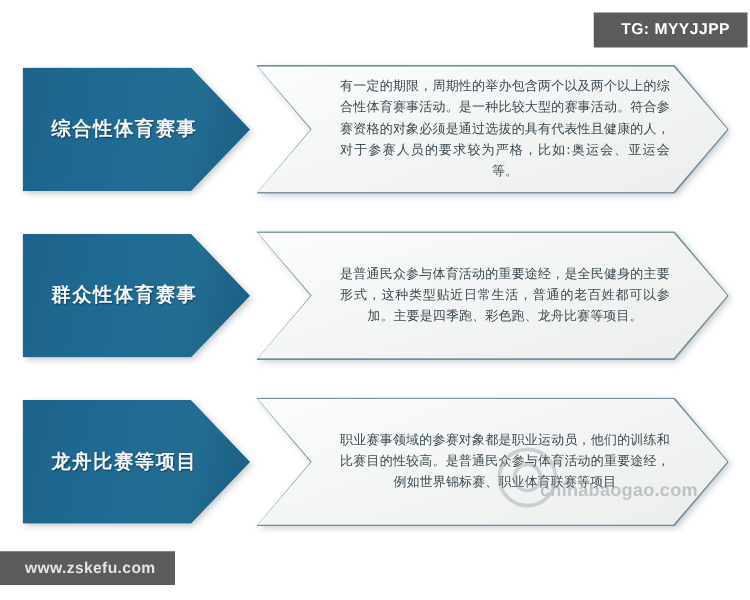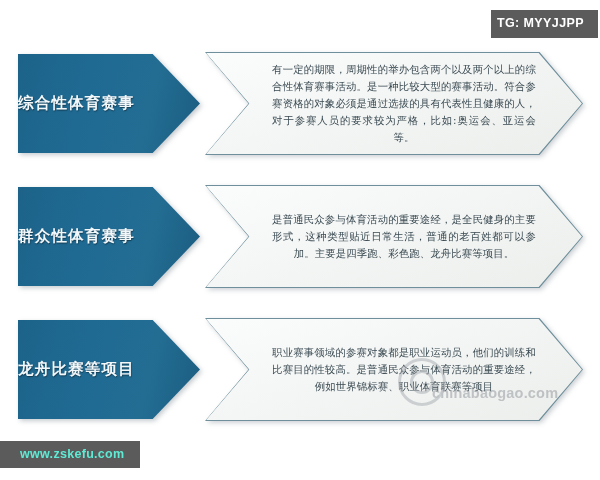--- a/index.html
+++ b/index.html
@@ -18,21 +18,21 @@
   
   .tg-badge {
     position: absolute;
     top: 10px;
     right: 2px;
     background: #5b5b5b;
     color: #ffffff;
     font-size: 12.5px;
     font-weight: bold;
     letter-spacing: 0.4px;
-    padding: 7px 14px 8px 6px;
+    padding: 7px 14px 8px 22px;
     line-height: 1;
   }
 
   
   .rows {
     position: absolute;
     top: 52px;
     left: 0;
     width: 600px;
   }
@@ -57,21 +57,21 @@
     background: linear-gradient(103deg, #1d6389 0%, #1f6a93 38%, #236d93 70%, #1b5c80 100%);
     -webkit-clip-path: polygon(0 0, 74% 0, 100% 50%, 74% 100%, 0 100%);
     clip-path: polygon(0 0, 74% 0, 100% 50%, 74% 100%, 0 100%);
     display: flex;
     align-items: center;
     box-sizing: border-box;
     padding-right: 42px;
   }
   .arrow-label {
     width: 100%;
-    text-align: left;
+    text-align: right;
     color: #f2f7fa;
     font-family: "DejaVu Sans", "Liberation Sans", sans-serif;
     font-size: 15.5px;
     font-weight: bold;
     letter-spacing: 1.2px;
     text-shadow: 0.5px 0.8px 1.2px rgba(0,0,0,0.45);
     white-space: nowrap;
   }
 
   
@@ -165,21 +165,21 @@
     border: 3px solid #9a9ea4;
     border-radius: 50%;
   }
 
   
   .footer-bar {
     position: absolute;
     left: 0;
     bottom: 12px;
     background: #5b5b5b;
-    color: #5eead4;
+    color: #e5e5e5;
     font-size: 12.5px;
     font-weight: bold;
     letter-spacing: 0.3px;
     padding: 7px 16px 8px 20px;
     line-height: 1;
   }
 </style>
 </head>
 <body>
 

